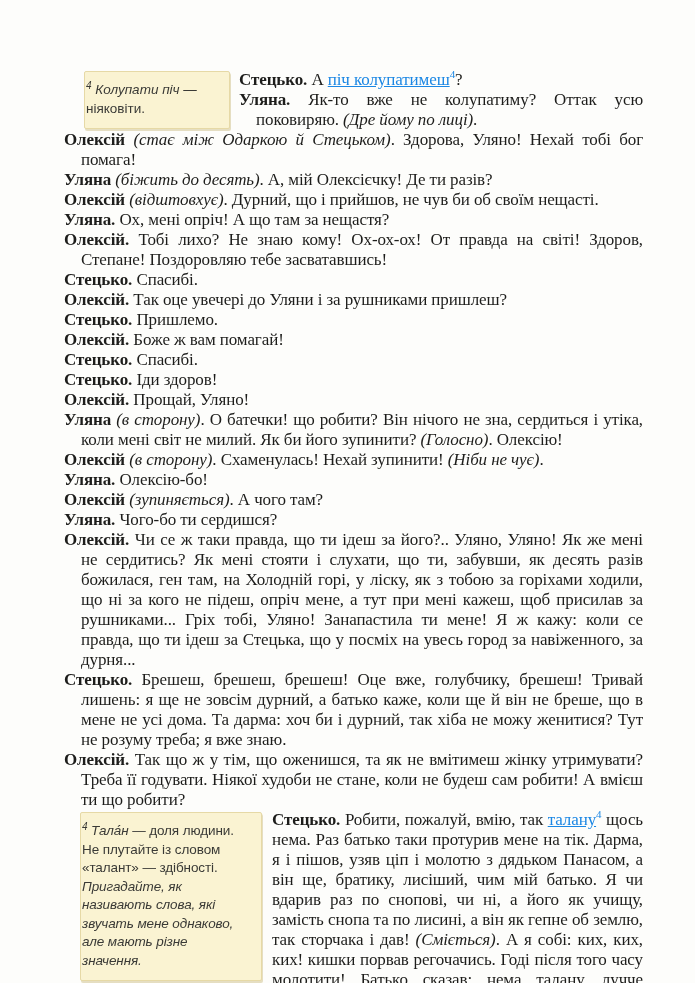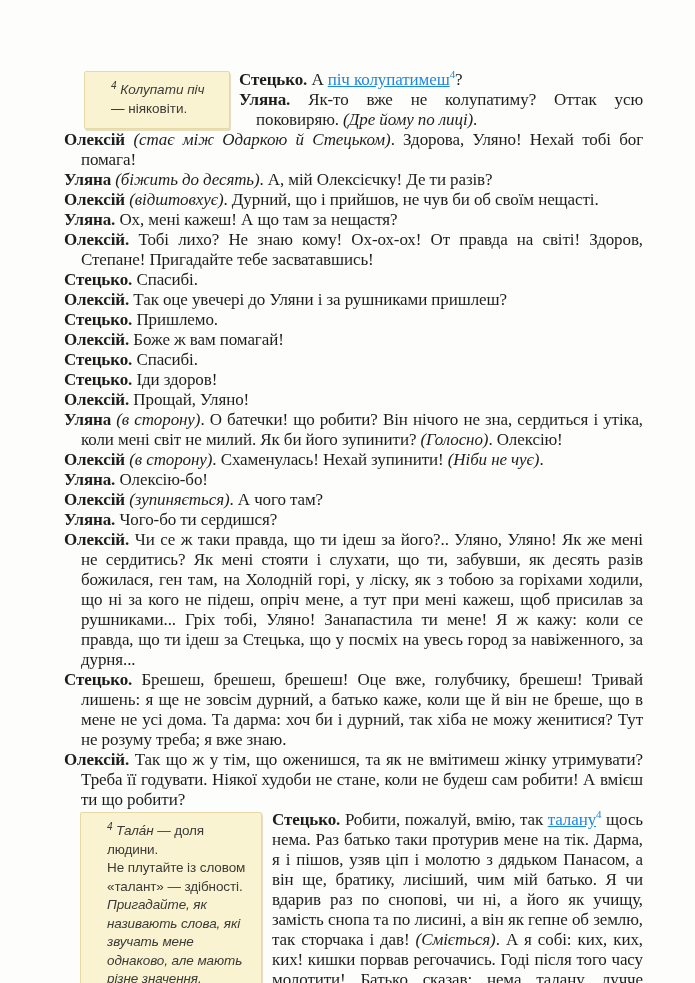--- a/index.html
+++ b/index.html
@@ -42,21 +42,21 @@
   .note{
     box-sizing:border-box;
     background:var(--note-bg);
     border:1px solid var(--note-border);
     border-radius:2px;
     box-shadow:1px 2px 0 rgba(200,185,125,0.45);
     font-family:"Liberation Sans", sans-serif;
     font-size:13.5px;
     line-height:18.5px;
     color:#3a3a36;
-    padding:9px 11px 10px 26px;
+    padding:9px 11px 10px 1px;
     text-align:left;
   }
   .note p{margin:0;}
   .note p + p{}
   .note .seg-plain{font-style:normal;}
   .note sup.seg{font-style:italic;font-size:10px;}
   .note-top{flex:0 0 146px;width:146px;margin-left:20px;margin-right:9px;margin-top:1px;}
   .note-bottom{float:left;width:182px;margin-left:16px;margin-right:10px;margin-bottom:3px;margin-top:2px;}
 
   .bottom-section{margin-top:0;}
@@ -73,22 +73,22 @@
     <div class="top-speeches body-text">
         <p class="speech"><span class="seg seg-bold">Стецько.</span><span class="seg seg-plain"> А </span><span class="seg seg-blue">піч колупатимеш</span><sup class="seg seg-bluesup">4</sup><span class="seg seg-plain">?</span></p>
         <p class="speech"><span class="seg seg-bold">Уляна.</span><span class="seg seg-plain"> Як-то вже не колупатиму? Оттак усю поковиряю. </span><span class="seg seg-italic">(Дре йому по лиці)</span><span class="seg seg-plain">.</span></p>
       </div>
   </div>
 
   <div class="body-text">
       <p class="speech"><span class="seg seg-bold">Олексій </span><span class="seg seg-italic">(стає між Одаркою й Стецьком)</span><span class="seg seg-plain">. Здорова, Уляно! Нехай тобі бог помага!</span></p>
       <p class="speech"><span class="seg seg-bold">Уляна </span><span class="seg seg-italic">(біжить до десять)</span><span class="seg seg-plain">. А, мій Олексієчку! Де ти разів?</span></p>
       <p class="speech"><span class="seg seg-bold">Олексій </span><span class="seg seg-italic">(відштовхує)</span><span class="seg seg-plain">. Дурний, що і прийшов, не чув би об своїм нещасті.</span></p>
-      <p class="speech"><span class="seg seg-bold">Уляна.</span><span class="seg seg-plain"> Ох, мені кажеш! А що там за нещастя?</span></p>
-      <p class="speech"><span class="seg seg-bold">Олексій.</span><span class="seg seg-plain"> Тобі лихо? Не знаю кому! Ох-ох-ох! От правда на світі! Здоров, Степане! Пригадайте тебе засватавшись!</span></p>
+      <p class="speech"><span class="seg seg-bold">Уляна.</span><span class="seg seg-plain"> Ох, мені опріч! А що там за нещастя?</span></p>
+      <p class="speech"><span class="seg seg-bold">Олексій.</span><span class="seg seg-plain"> Тобі лихо? Не знаю кому! Ох-ох-ох! От правда на світі! Здоров, Степане! Поздоровляю тебе засватавшись!</span></p>
       <p class="speech"><span class="seg seg-bold">Стецько.</span><span class="seg seg-plain"> Спасибі.</span></p>
       <p class="speech"><span class="seg seg-bold">Олексій.</span><span class="seg seg-plain"> Так оце увечері до Уляни і за рушниками пришлеш?</span></p>
       <p class="speech"><span class="seg seg-bold">Стецько.</span><span class="seg seg-plain"> Пришлемо.</span></p>
       <p class="speech"><span class="seg seg-bold">Олексій.</span><span class="seg seg-plain"> Боже ж вам помагай!</span></p>
       <p class="speech"><span class="seg seg-bold">Стецько.</span><span class="seg seg-plain"> Спасибі.</span></p>
       <p class="speech"><span class="seg seg-bold">Стецько.</span><span class="seg seg-plain"> Іди здоров!</span></p>
       <p class="speech"><span class="seg seg-bold">Олексій.</span><span class="seg seg-plain"> Прощай, Уляно!</span></p>
       <p class="speech"><span class="seg seg-bold">Уляна </span><span class="seg seg-italic">(в сторону)</span><span class="seg seg-plain">. О батечки! що робити? Він нічого не зна, сердиться і утіка, коли мені світ не милий. Як би його зупинити? </span><span class="seg seg-italic">(Голосно)</span><span class="seg seg-plain">. Олексію!</span></p>
       <p class="speech"><span class="seg seg-bold">Олексій </span><span class="seg seg-italic">(в сторону)</span><span class="seg seg-plain">. Схаменулась! Нехай зупинити! </span><span class="seg seg-italic">(Ніби не чує)</span><span class="seg seg-plain">.</span></p>
       <p class="speech"><span class="seg seg-bold">Уляна.</span><span class="seg seg-plain"> Олексію-бо!</span></p>

